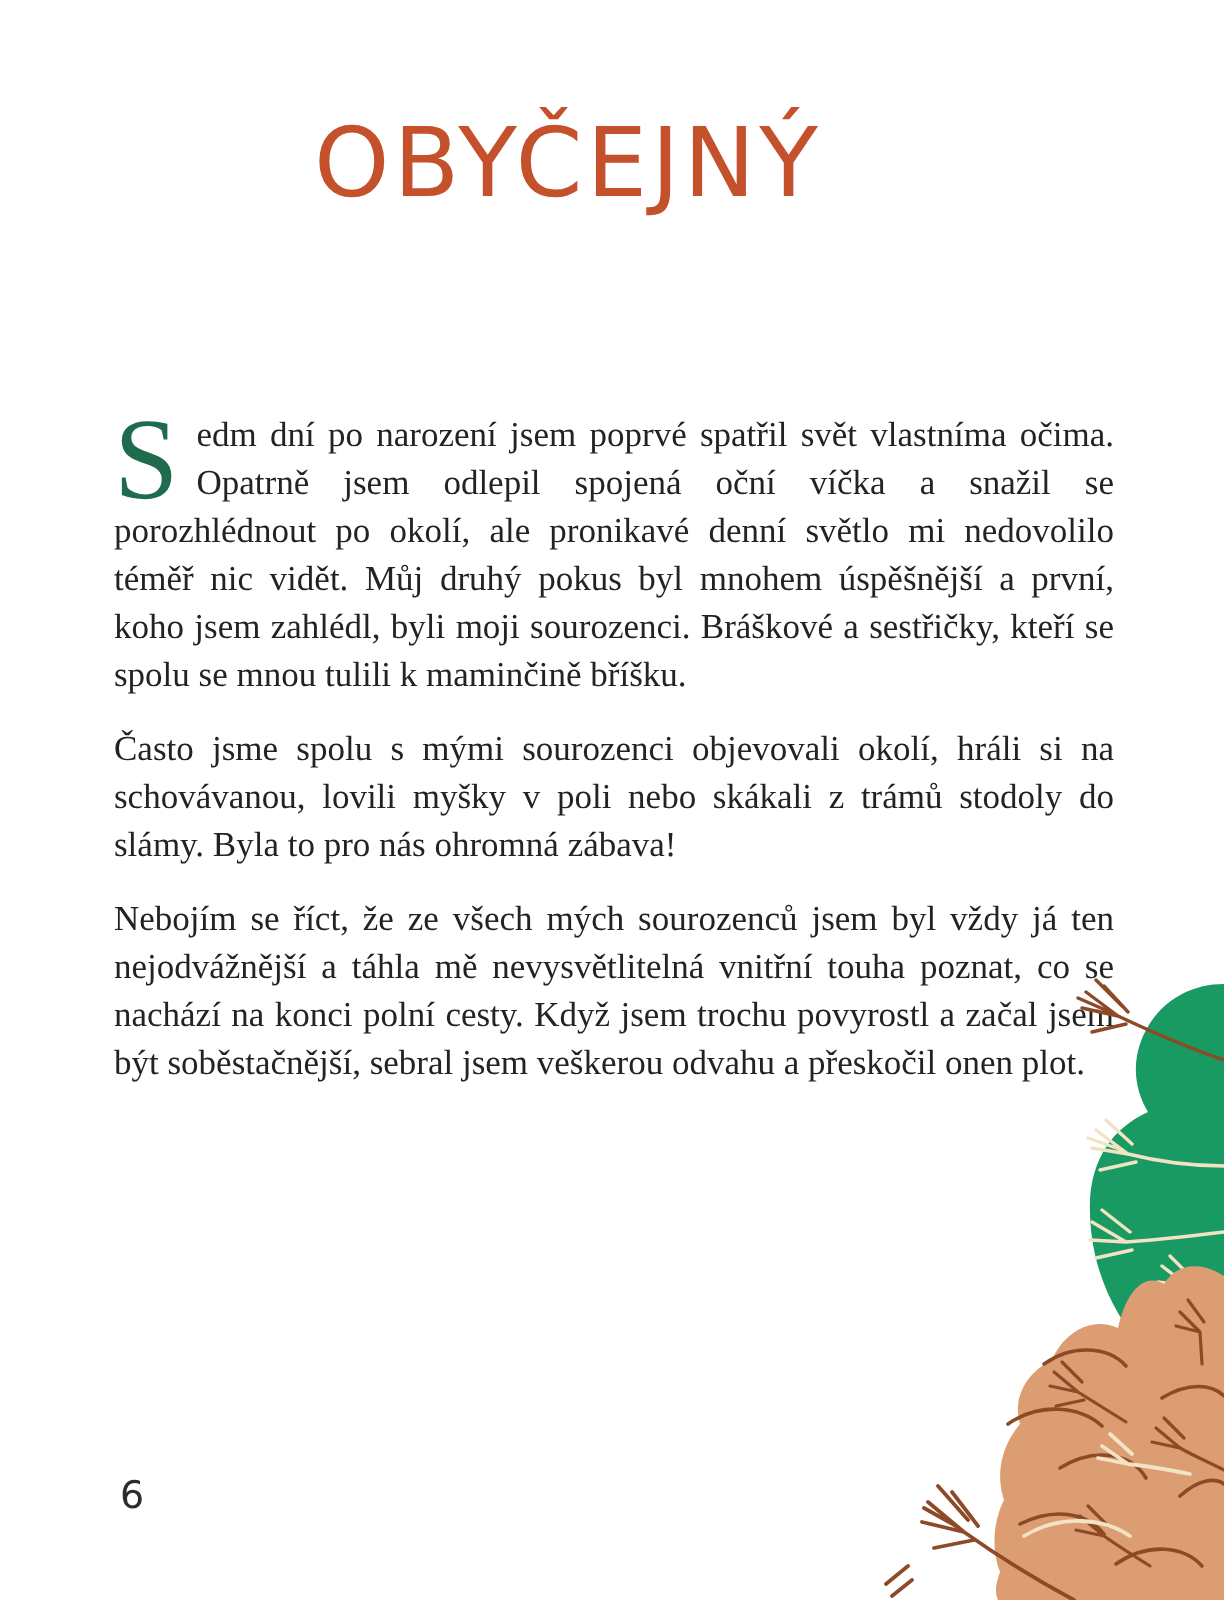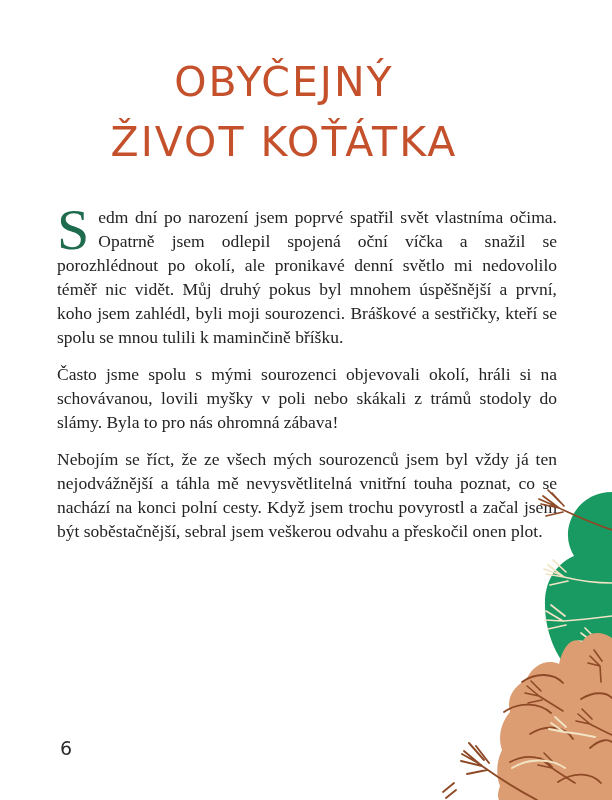--- a/index.html
+++ b/index.html
@@ -15,21 +15,21 @@
   .title {
     position: absolute;
     top: 52px;
     left: 0;
     width: 568px;
     margin: 0;
     text-align: center;
     font-family: "DejaVu Sans", sans-serif;
     font-weight: 400;
     color: #c4512b;
-    font-size: 41px;
+    font-size: 48px;
     line-height: 60px;
     letter-spacing: 2px;
   }
   .title-line { display: block; }
   .body-text {
     position: absolute;
     left: 57px;
     top: 205px;
     width: 500px;
     font-size: 17.5px;
@@ -63,21 +63,20 @@
     display: block;
   }
 </style>
 </head>
 <body>
 
 <div class="page">
 
   <h1 class="title">
     <span class="title-line">OBYČEJNÝ</span>
-    <span class="title-line">ŽIVOT KOŤÁTKA</span>
   </h1>
 
   <div class="body-text">
     <p><span class="dropcap">S</span><span>edm dní po narození jsem poprvé spatřil svět vlastníma očima. Opatrně jsem odlepil spojená oční víčka a snažil se porozhlédnout po okolí, ale pronikavé denní světlo mi nedovolilo téměř nic vidět. Můj druhý pokus byl mnohem úspěšnější a první, koho jsem zahlédl, byli moji sourozenci. Bráškové a sestřičky, kteří se spolu se mnou tulili k maminčině bříšku.</span></p>
     <p>Často jsme spolu s mými sourozenci objevovali okolí, hráli si na schovávanou, lovili myšky v poli nebo skákali z trámů stodoly do slámy. Byla to pro nás ohromná zábava!</p>
     <p>Nebojím se říct, že ze všech mých sourozenců jsem byl vždy já ten nejodvážnější a táhla mě nevysvětlitelná vnitřní touha poznat, co se nachází na konci polní cesty. Když jsem trochu povyrostl a začal jsem být soběstačnější, sebral jsem veškerou odvahu a přeskočil onen plot.</p>
   </div>
 
   <div class="page-number">6</div>
 

